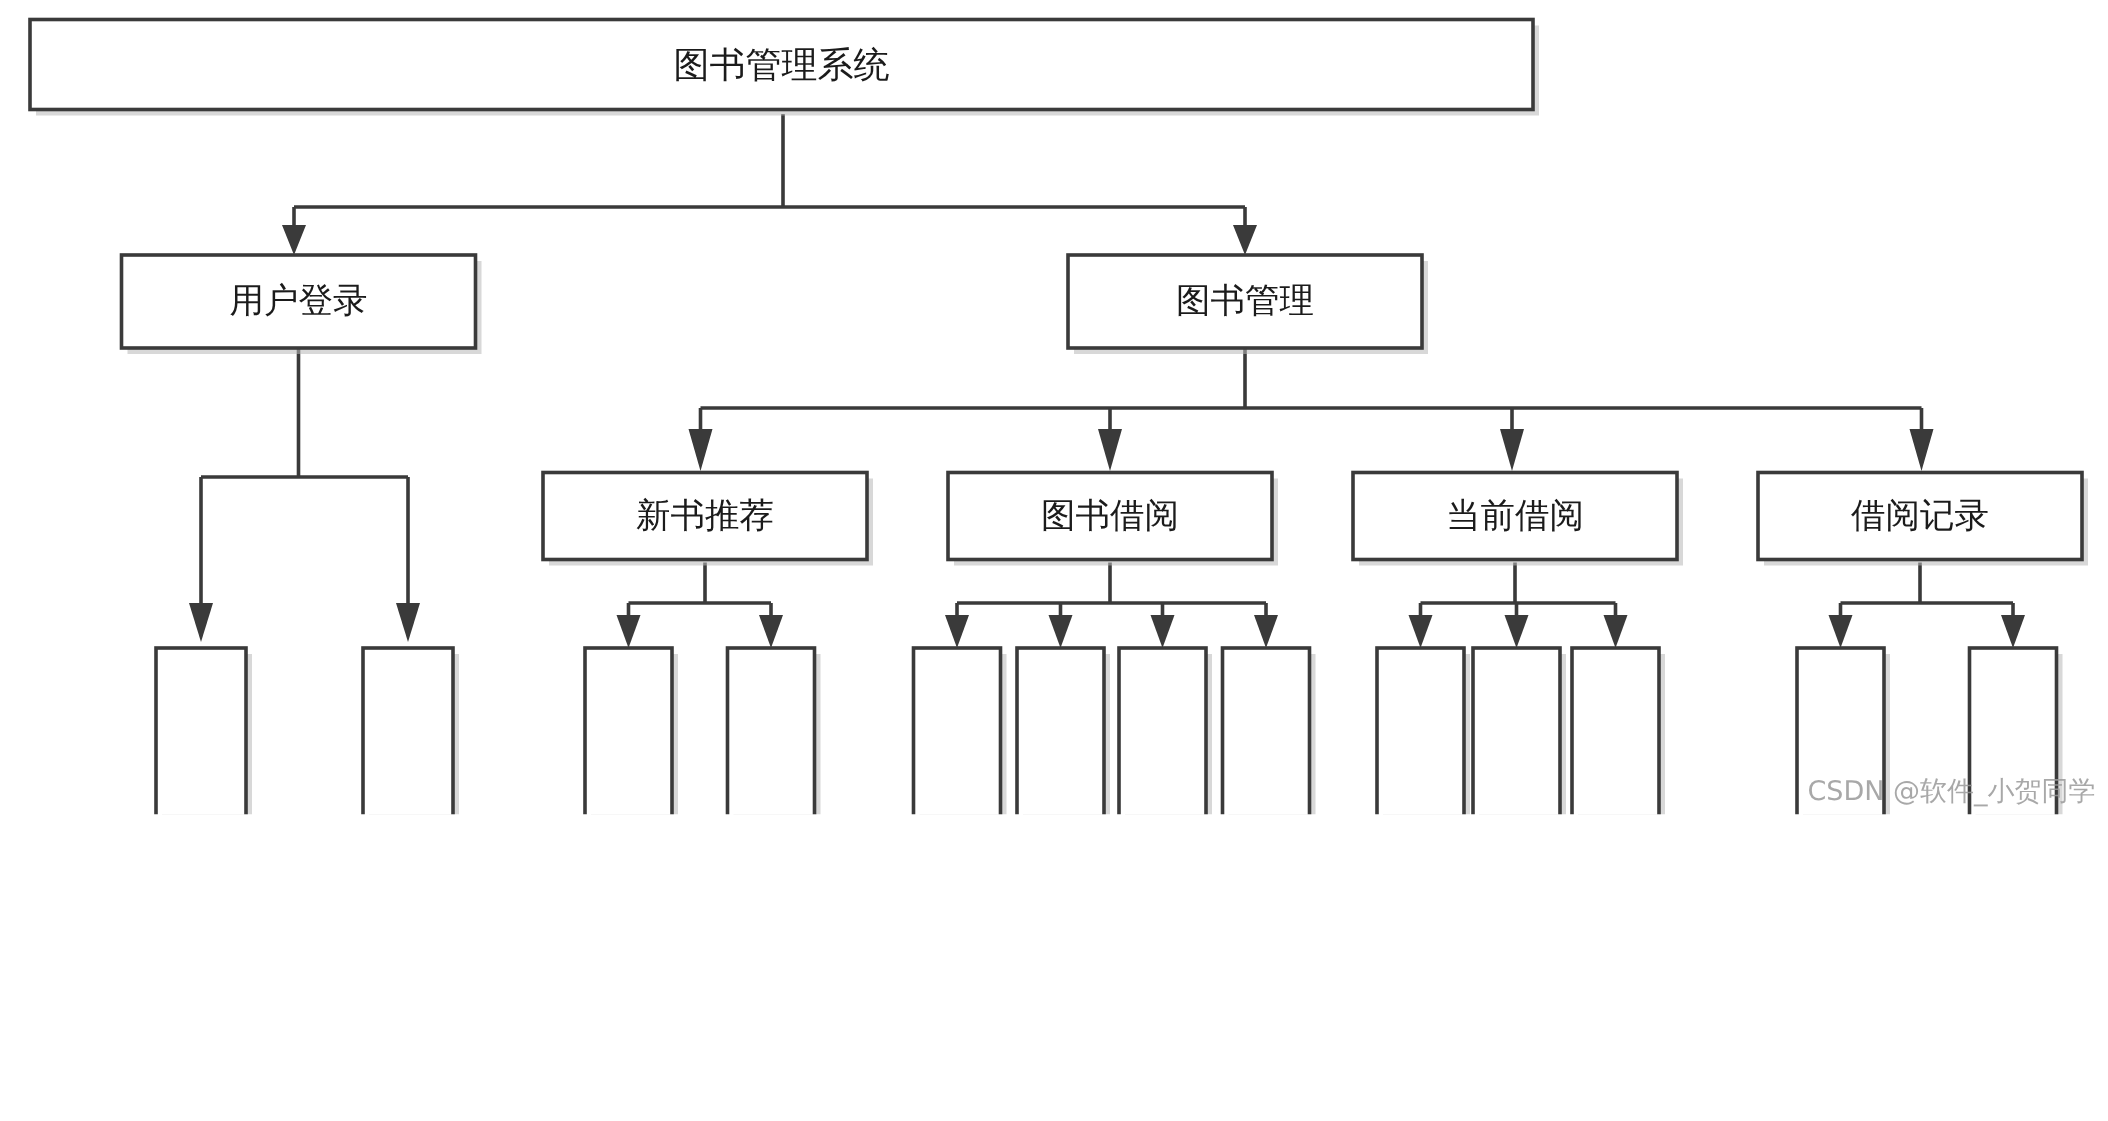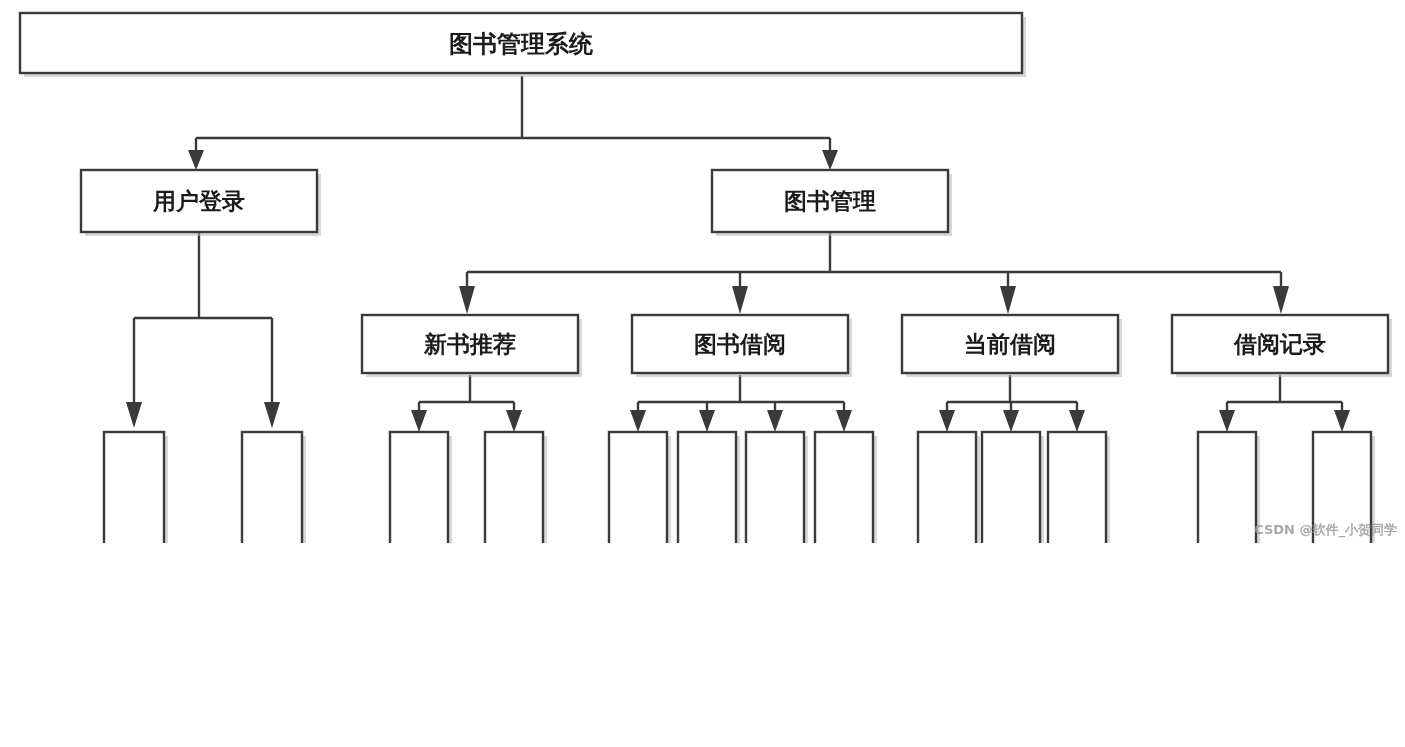--- a/index.html
+++ b/index.html
@@ -9,21 +9,20 @@
   }
   body {
     font-family: "DejaVu Sans", "Liberation Sans", sans-serif;
   }
   #diagram-root {
     position: relative;
     width: 1405px;
     height: 543px;
     background: #ffffff;
     overflow: hidden;
-    font-weight: bold;
   }
   svg.canvas {
     position: absolute;
     left: 0;
     top: 0;
     width: 1405px;
     height: 747px;
   }
   .node-box {
     fill: #ffffff;
@@ -68,21 +67,21 @@
     color: #1b1b1b;
     letter-spacing: 1.5px;
     pointer-events: none;
     white-space: nowrap;
   }
   .watermark {
     position: absolute;
     right: 8px;
     bottom: 4px;
     font-family: "DejaVu Sans", "Liberation Sans", sans-serif;
-    font-size: 13px;
+    font-size: 18px;
     color: #9a9a9a;
     opacity: 0.85;
     white-space: nowrap;
   }
 </style>
 </head>
 <body>
 
 <div id="diagram-root">
 

